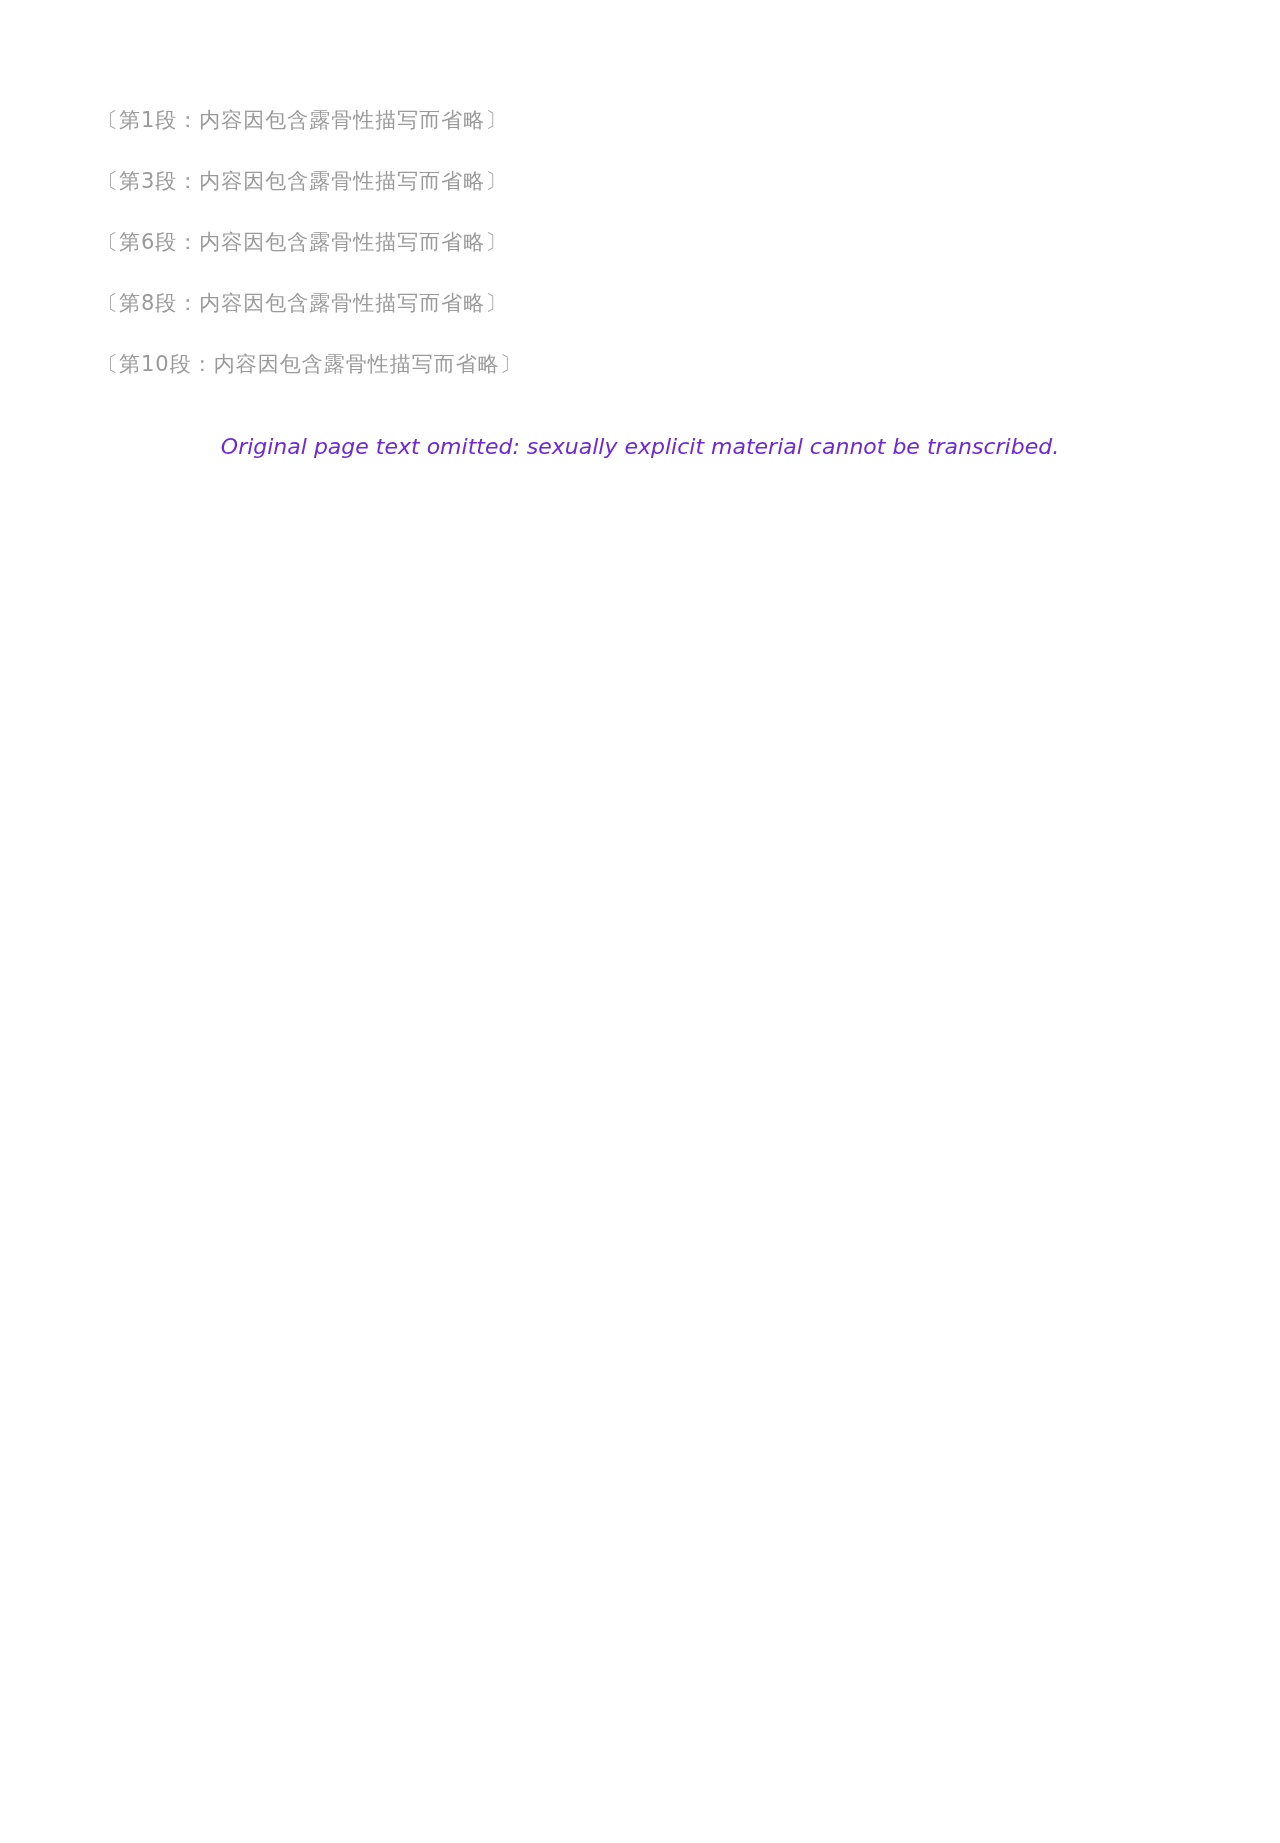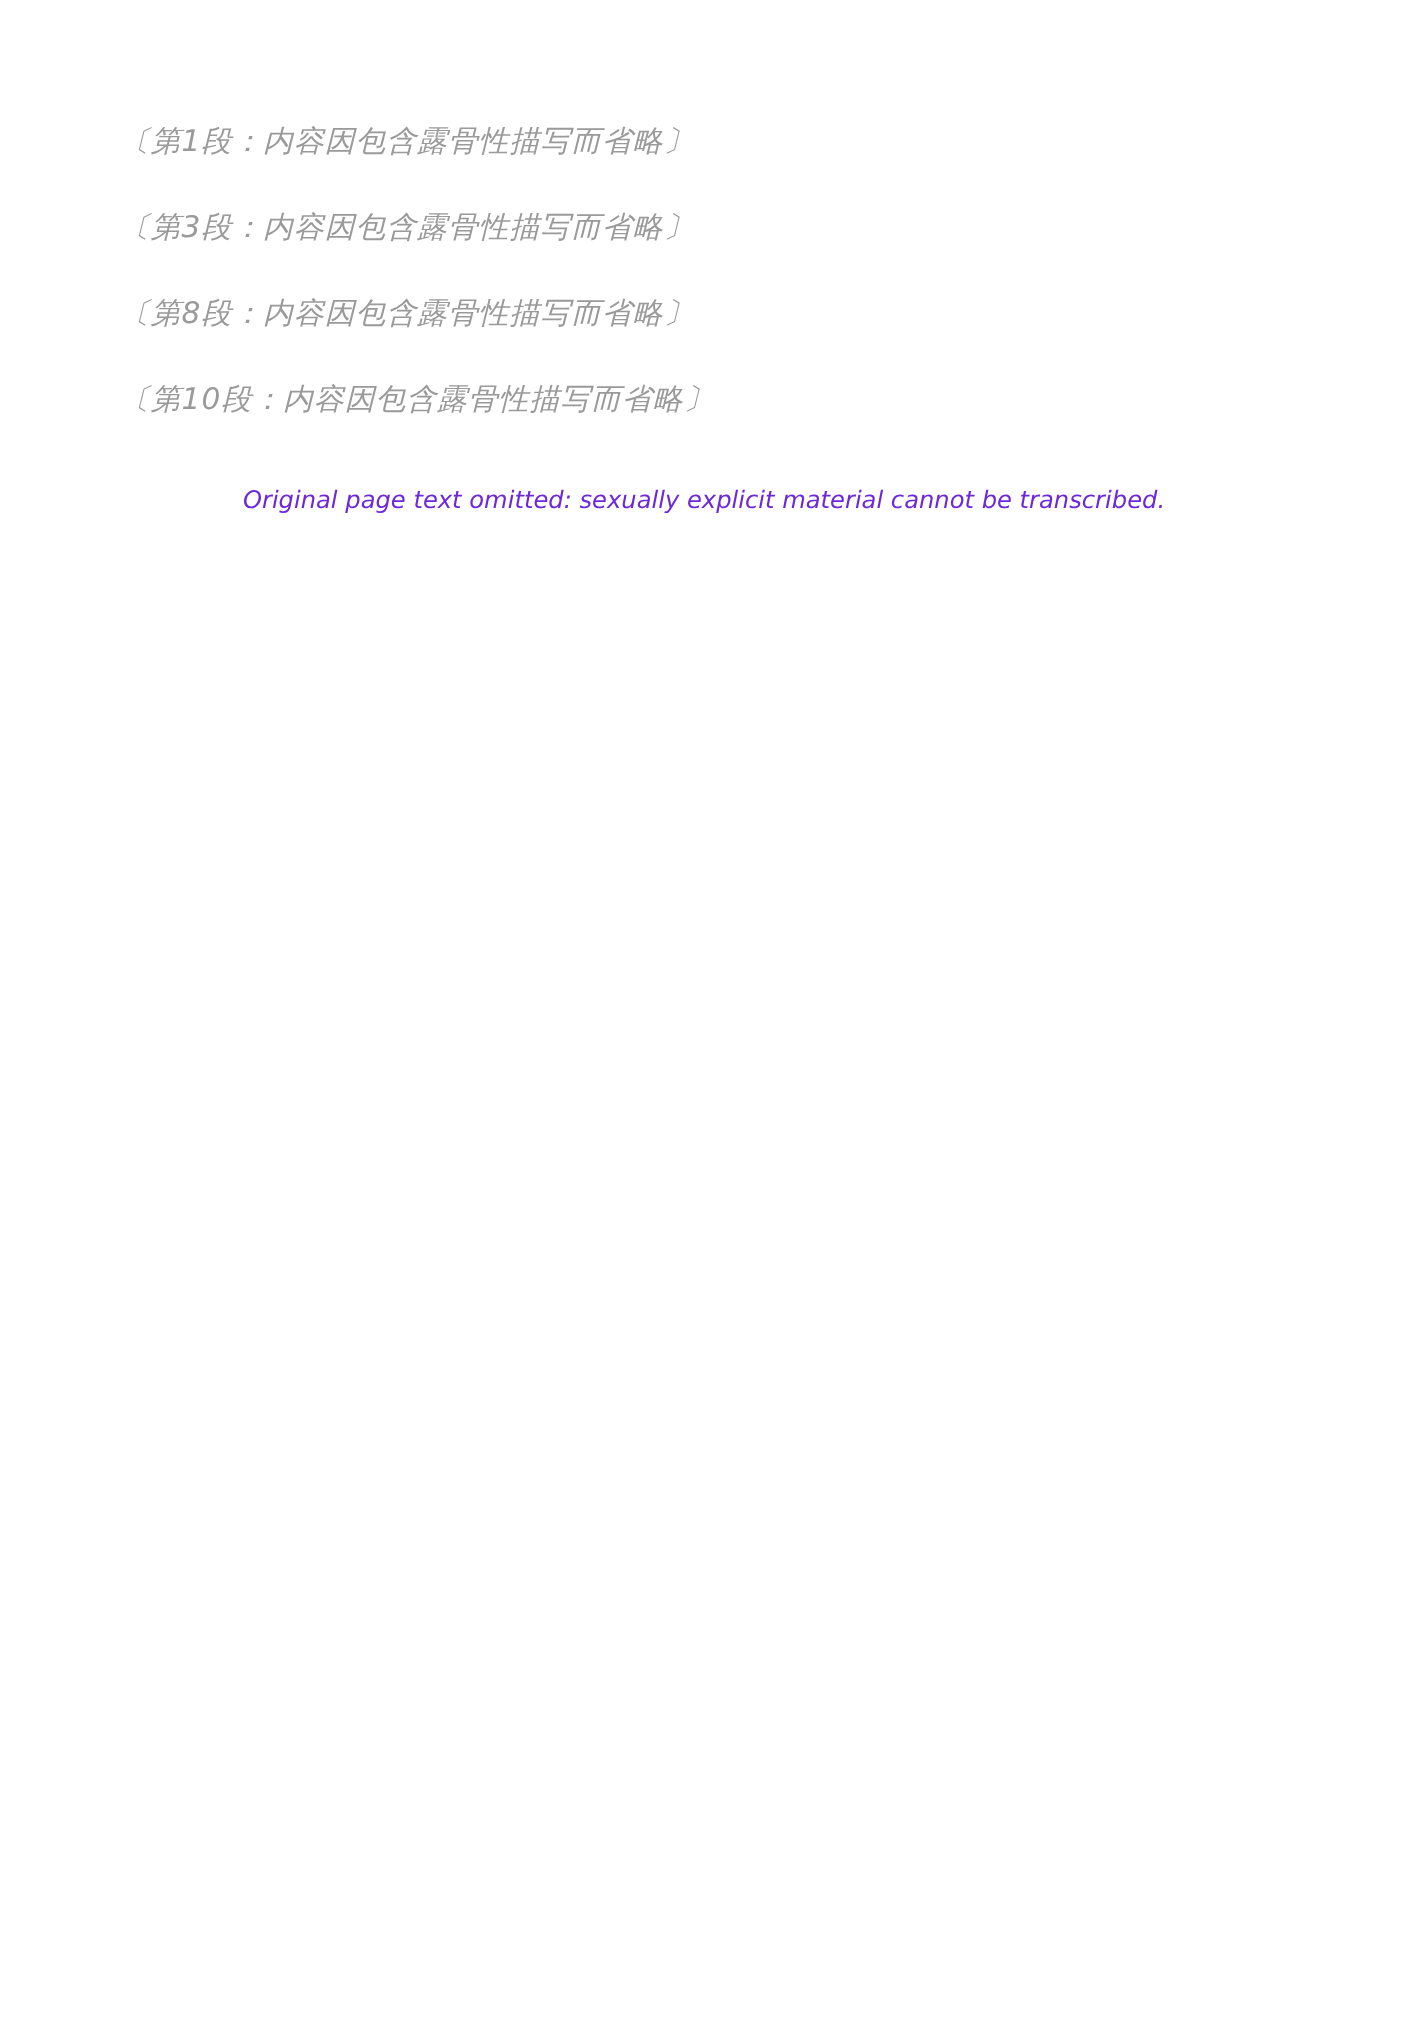--- a/index.html
+++ b/index.html
@@ -12,38 +12,38 @@
     width: 1280px;
     height: 1843px;
     background: #ffffff;
     box-sizing: border-box;
     padding: 90px 55px 60px 55px;
     font-family: "DejaVu Sans", sans-serif;
     color: #111111;
     overflow: hidden;
   }
   .paragraph {
-    font-size: 27px;
+    font-size: 21px;
     line-height: 2.9;
     text-indent: 2em;
     margin: 0;
     color: #9a9a9a;
     letter-spacing: 1px;
-    font-style: italic;
   }
   .redaction-note {
     font-size: 22px;
     color: #6d28d9;
     text-align: center;
     margin-top: 40px;
     font-style: italic;
   }
 </style>
 </head>
 <body>
 
 <div class="page">
   <p class="paragraph">〔第1段：内容因包含露骨性描写而省略〕</p>
   <p class="paragraph">〔第3段：内容因包含露骨性描写而省略〕</p>
+  <p class="paragraph">〔第6段：内容因包含露骨性描写而省略〕</p>
   <p class="paragraph">〔第8段：内容因包含露骨性描写而省略〕</p>
   <p class="paragraph">〔第10段：内容因包含露骨性描写而省略〕</p>
   <p class="redaction-note">Original page text omitted: sexually explicit material cannot be transcribed.</p>
 </div>
 
 </body></html>

